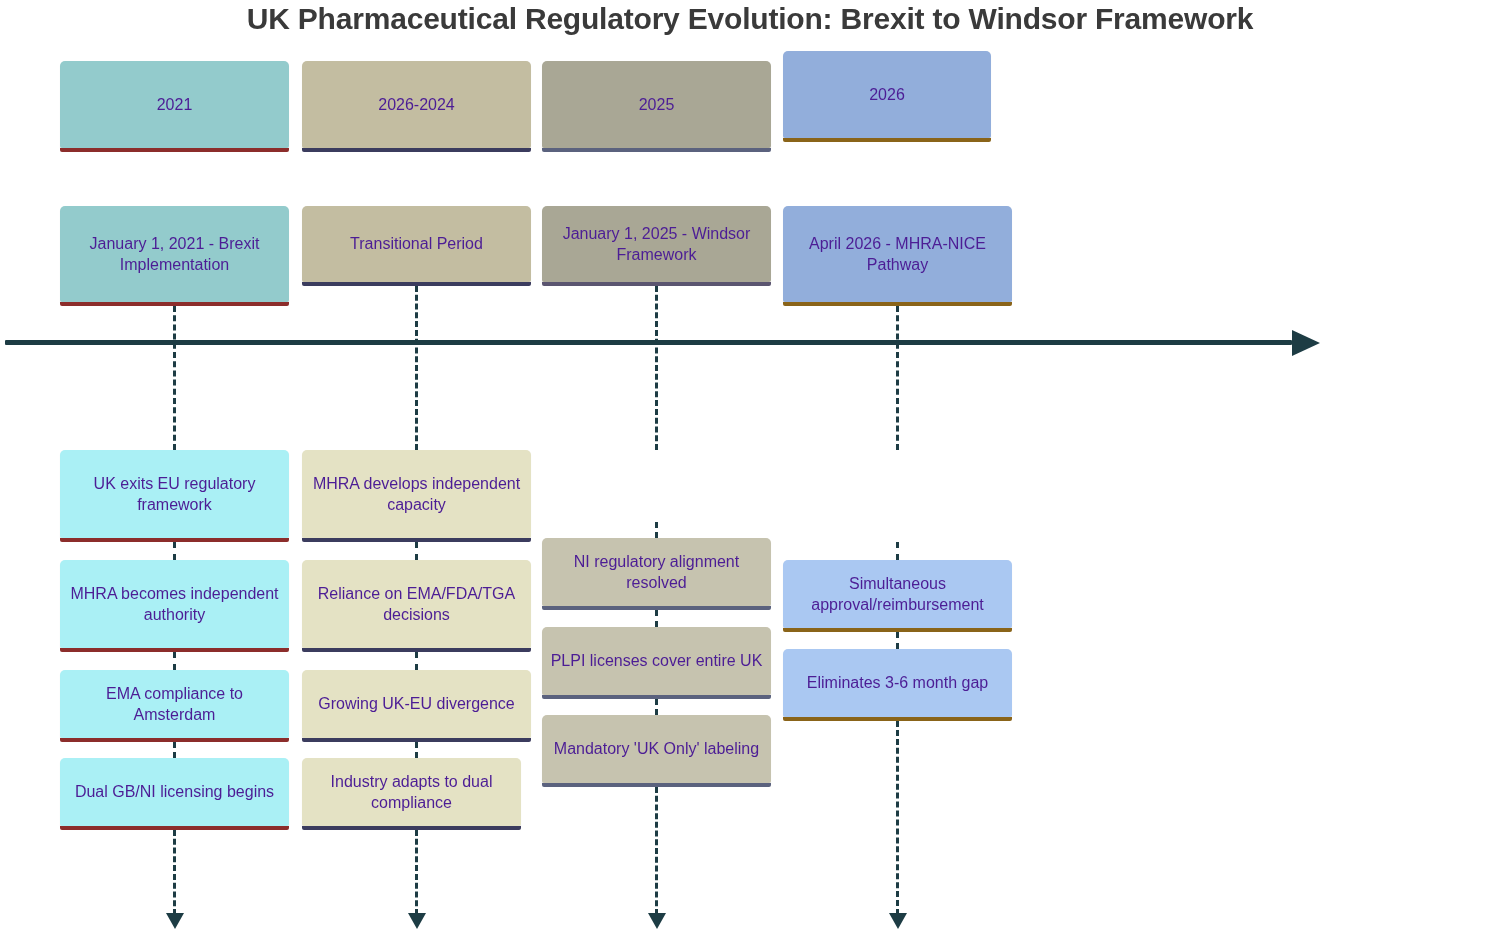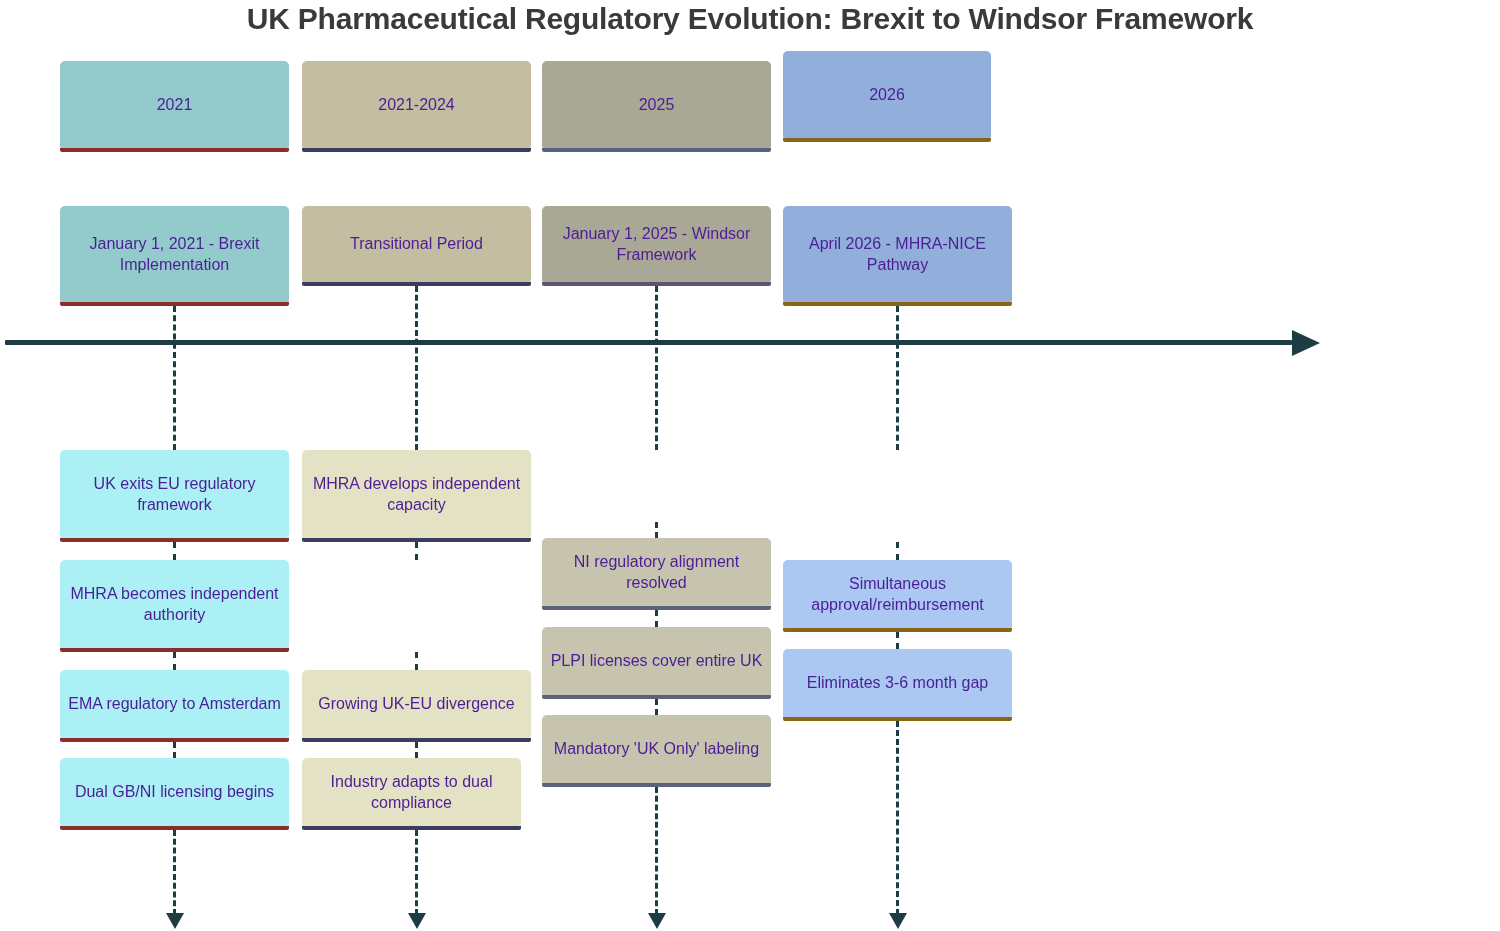--- a/index.html
+++ b/index.html
@@ -96,21 +96,21 @@
   <div id="title" style="color: rgb(58, 58, 58);">UK Pharmaceutical Regulatory Evolution: Brexit to Windsor Framework</div>
 
   <div id="axis-line" style="left: 5px; top: 340px; width: 1287px; background: rgb(29, 60, 68);"></div>
   <div id="axis-head" style="left: 1292px; top: 329.5px; border-left: 28px solid rgb(29, 60, 68);"></div>
 
   <div class="node period-node" style="left: 60px; top: 61px; width: 229px; height: 87px; background: rgb(147, 203, 204);">
     <span>2021</span>
     <span class="bar" style="background: rgb(140, 45, 43);"></span>
   </div>
   <div class="node period-node" style="left: 302px; top: 61px; width: 229px; height: 87px; background: rgb(195, 189, 161);">
-    <span>2021-2024</span>
+    <span>2026-2024</span>
     <span class="bar" style="background: rgb(59, 60, 94);"></span>
   </div>
   <div class="node period-node" style="left: 542px; top: 61px; width: 229px; height: 87px; background: rgb(169, 167, 149);">
     <span>2025</span>
     <span class="bar" style="background: rgb(91, 98, 126);"></span>
   </div>
   <div class="node period-node" style="left: 783px; top: 51px; width: 208px; height: 87px; background: rgb(146, 174, 219);">
     <span>2026</span>
     <span class="bar" style="background: rgb(138, 100, 25);"></span>
   </div>
@@ -134,30 +134,34 @@
 
   <div class="node detail-node" style="left: 60px; top: 450px; width: 229px; height: 88px; background: rgb(170, 240, 245);">
     <span>UK exits EU regulatory framework</span>
     <span class="bar" style="background: rgb(140, 45, 43);"></span>
   </div>
   <div class="node detail-node" style="left: 60px; top: 560px; width: 229px; height: 88px; background: rgb(170, 240, 245);">
     <span>MHRA becomes independent authority</span>
     <span class="bar" style="background: rgb(140, 45, 43);"></span>
   </div>
   <div class="node detail-node" style="left: 60px; top: 670px; width: 229px; height: 68px; background: rgb(170, 240, 245);">
-    <span>EMA regulatory to Amsterdam</span>
+    <span>EMA compliance to Amsterdam</span>
     <span class="bar" style="background: rgb(140, 45, 43);"></span>
   </div>
   <div class="node detail-node" style="left: 60px; top: 758px; width: 229px; height: 68px; background: rgb(170, 240, 245);">
     <span>Dual GB/NI licensing begins</span>
     <span class="bar" style="background: rgb(140, 45, 43);"></span>
   </div>
 
   <div class="node detail-node" style="left: 302px; top: 450px; width: 229px; height: 88px; background: rgb(228, 226, 196);">
     <span>MHRA develops independent capacity</span>
+    <span class="bar" style="background: rgb(59, 60, 94);"></span>
+  </div>
+  <div class="node detail-node" style="left: 302px; top: 560px; width: 229px; height: 88px; background: rgb(228, 226, 196);">
+    <span>Reliance on EMA/FDA/TGA decisions</span>
     <span class="bar" style="background: rgb(59, 60, 94);"></span>
   </div>
   <div class="node detail-node" style="left: 302px; top: 670px; width: 229px; height: 68px; background: rgb(228, 226, 196);">
     <span>Growing UK-EU divergence</span>
     <span class="bar" style="background: rgb(59, 60, 94);"></span>
   </div>
   <div class="node detail-node" style="left: 302px; top: 758px; width: 219px; height: 68px; background: rgb(228, 226, 196);">
     <span>Industry adapts to dual compliance</span>
     <span class="bar" style="background: rgb(59, 60, 94);"></span>
   </div>

